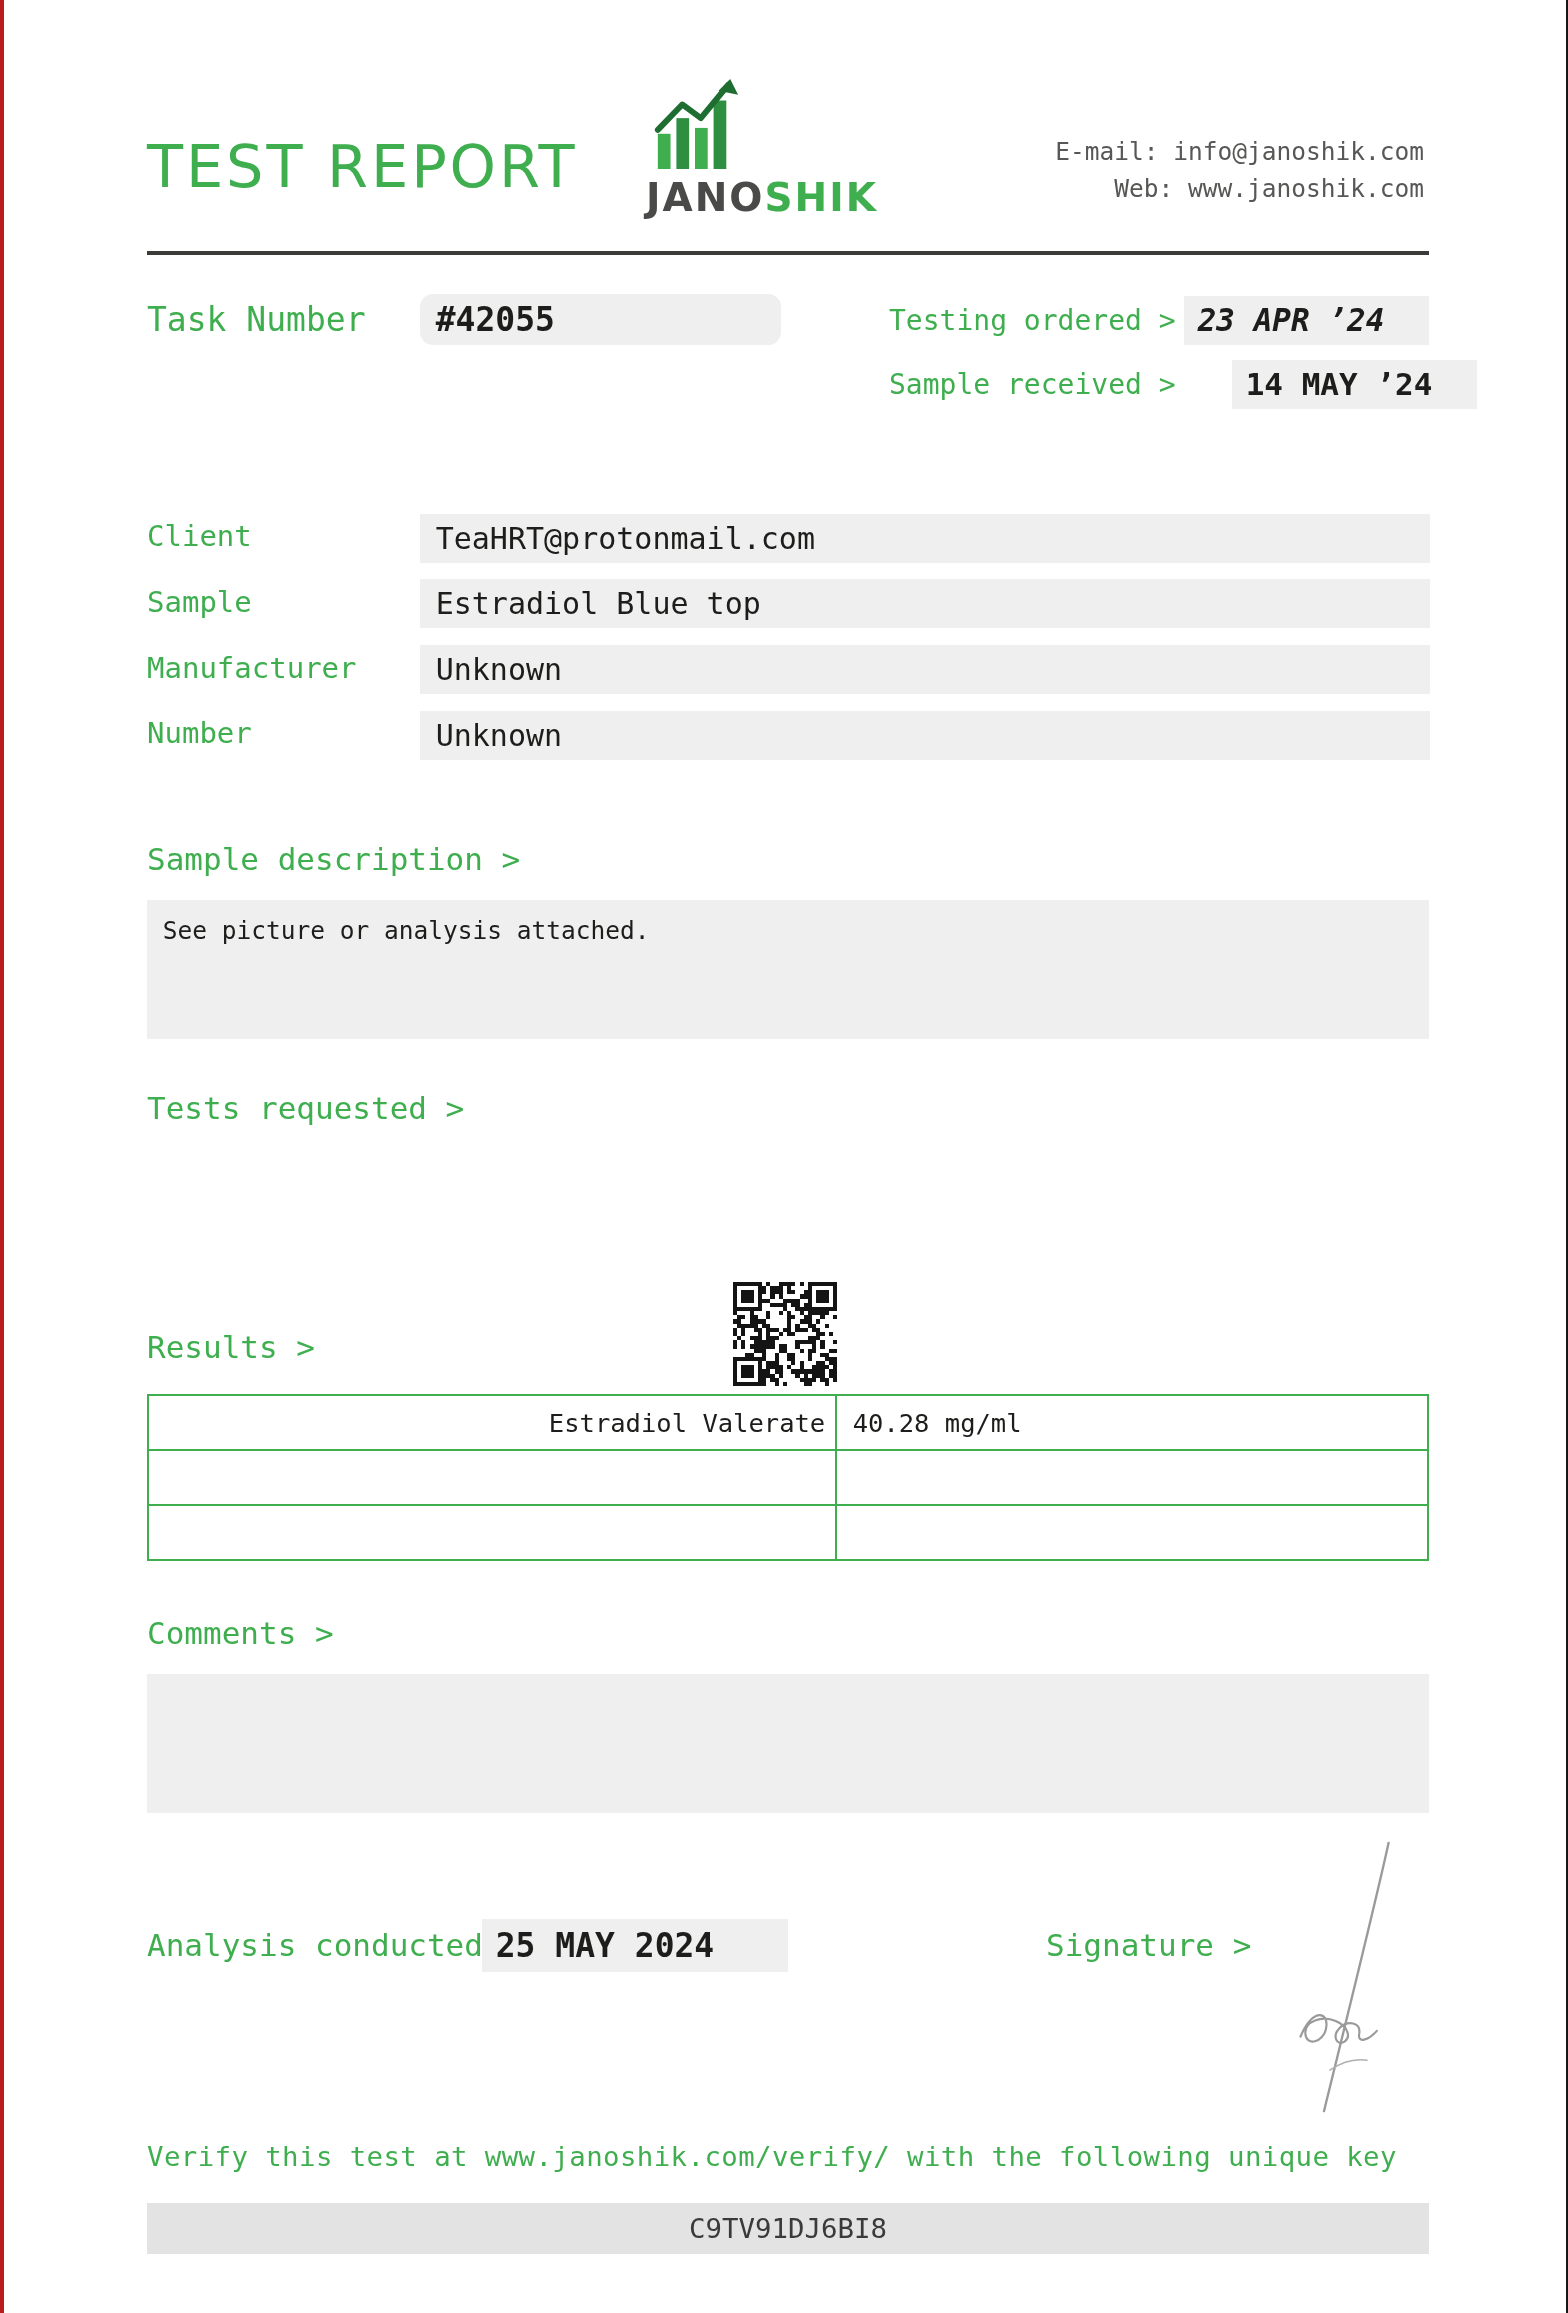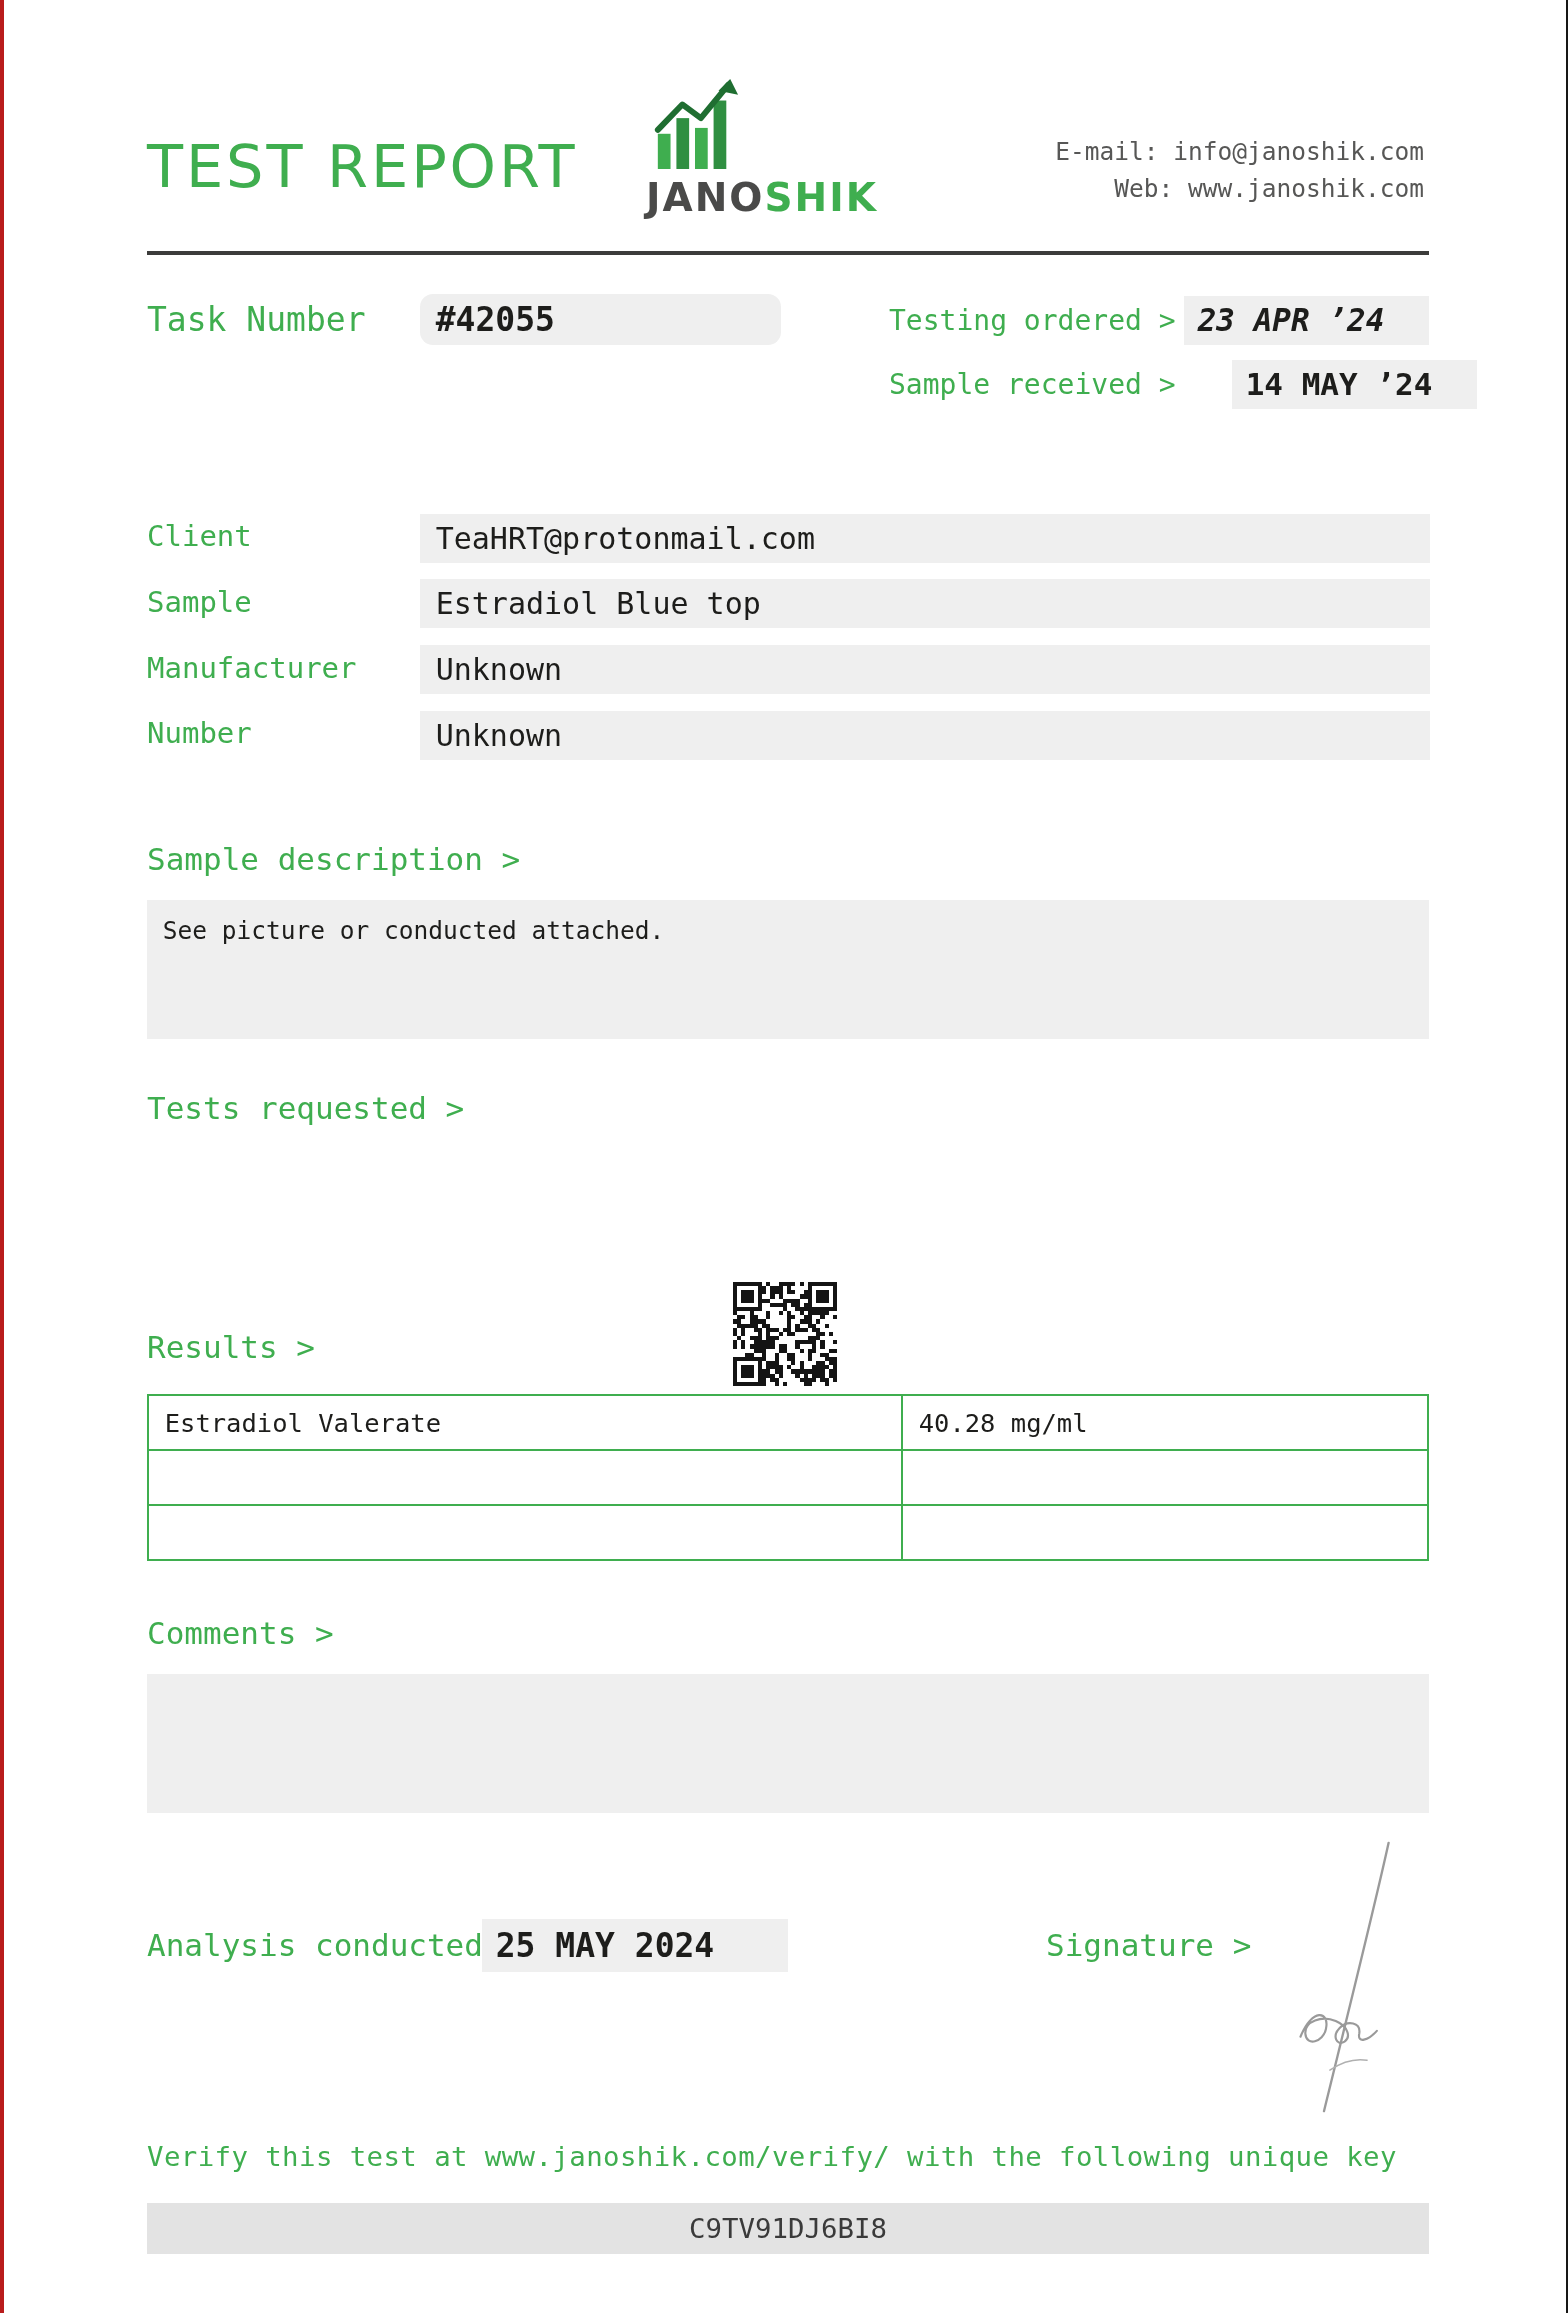--- a/index.html
+++ b/index.html
@@ -59,21 +59,21 @@
 
   table.results {
     position:absolute; left:143px; top:1394px; width:1282px;
     border-collapse:collapse; table-layout:fixed;
   }
   table.results td {
     border:2.9px solid var(--green,#3fae4f);
     height:55px; font-size:25.5px; padding:0 9.8px 0 15.7px;
     background:#fff; vertical-align:middle;
   }
-  table.results td.c1 { width:754px; }
+  table.results td.c1 { width:688px;text-align:right; }
 
   
   .analysis-label { left:143px; top:1927px; font-size:31px; }
   .analysis-box { left:478px; top:1919px; width:306px; height:53px; line-height:53px; padding-left:13.7px; font-size:33px; font-weight:bold; }
   .signature-label { left:1042px; top:1927px; font-size:31px; }
   .signature-svg { left:1269px; top:1835px; }
   .verify { left:143px; top:2141px; width:1282px; font-size:27.4px; letter-spacing:0.4px; white-space:nowrap; }
   .key-box {
     left:143px; top:2203px; width:1282px; height:51px;
     background:var(--key-bg,#e3e3e3);
@@ -126,21 +126,21 @@
   <div class="abs graybox field-box" style="top:579px">Estradiol Blue top</div>
 
   <div class="abs green field-label" style="top:651px">Manufacturer</div>
   <div class="abs graybox field-box" style="top:645px">Unknown</div>
 
   <div class="abs green field-label" style="top:716px">Number</div>
   <div class="abs graybox field-box" style="top:711px">Unknown</div>
 
   <div class="abs green sec-heading" style="top:841px">Sample description &gt;</div>
   <div class="abs graybox sec-box" style="top:900px;height:139px">
-    <span>See picture or conducted attached.</span>
+    <span>See picture or analysis attached.</span>
   </div>
 
   <div class="abs green sec-heading" style="top:1090px">Tests requested &gt;</div>
 
   <div class="abs qr"><svg width="104" height="104" viewBox="0 0 25 25" shape-rendering="crispEdges">
         <rect width="25" height="25" fill="#fff"></rect>
         <rect x="0" y="0" width="1" height="1" fill="#141414"></rect>
         <rect x="1" y="0" width="1" height="1" fill="#141414"></rect>
         <rect x="2" y="0" width="1" height="1" fill="#141414"></rect>
         <rect x="3" y="0" width="1" height="1" fill="#141414"></rect>

